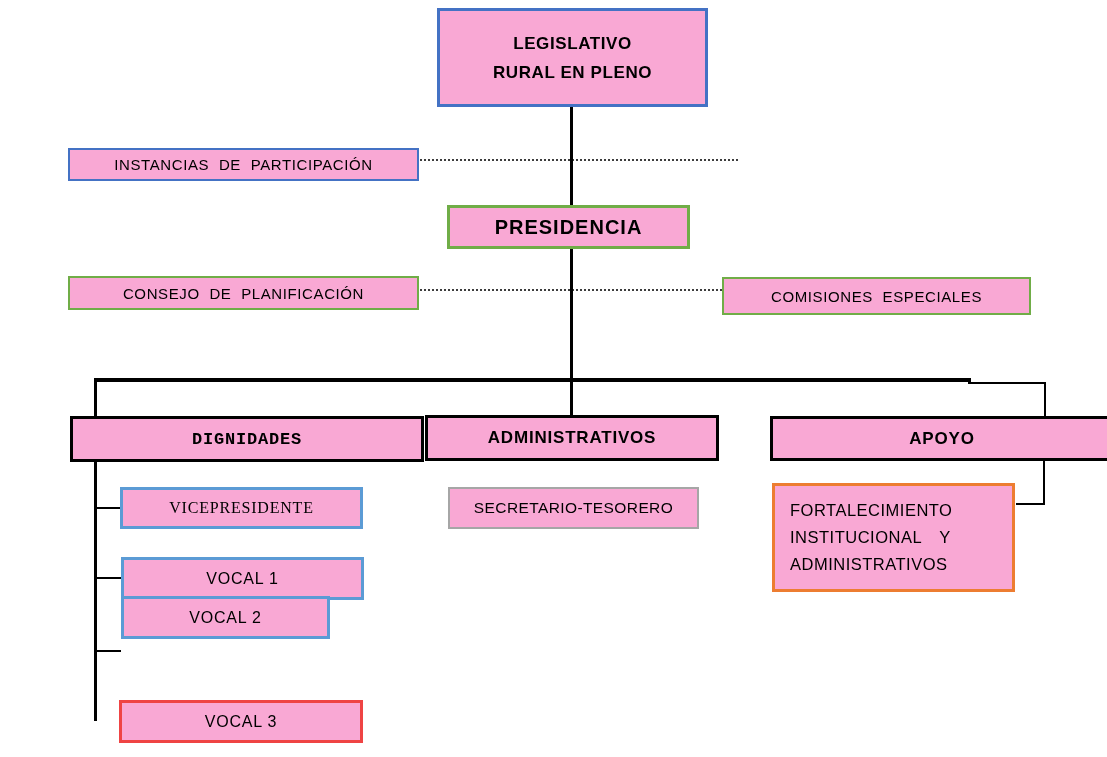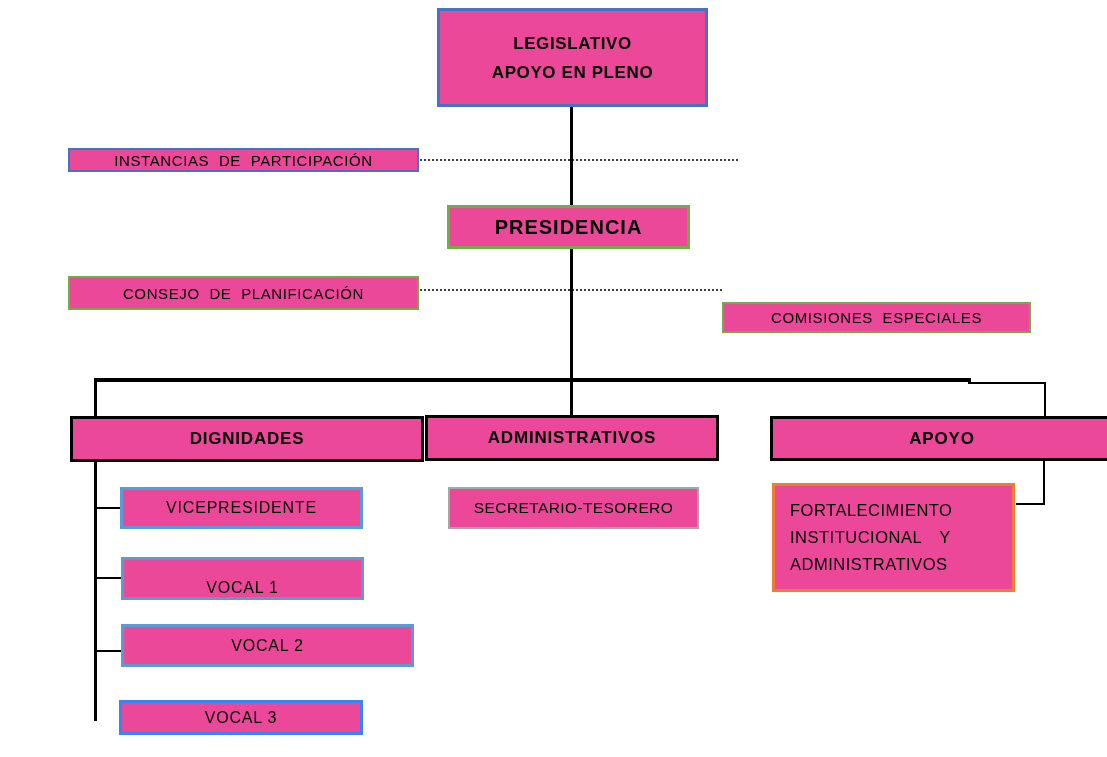--- a/index.html
+++ b/index.html
@@ -6,67 +6,67 @@
   #canvas{
     position:relative;
     width:1107px;height:757px;
     background:#ffffff;
     font-family:"Liberation Sans", sans-serif;
     color:#000;
     overflow:hidden;
   }
   .box{
     position:absolute;
-    background:#ec4899;
+    background:#f9a8d4;
     display:flex;
     align-items:center;
     justify-content:center;
     text-align:center;
     box-sizing:border-box;
     z-index:3;
   }
   .line{position:absolute;background:#000;z-index:2;}
   .dotted{position:absolute;border-top:2px dotted #3d3d3d;z-index:1;}
 
   
   #legislativo{left:437px;top:8px;width:271px;height:99px;border:3px solid #4472C4;
     flex-direction:column;font-weight:bold;font-size:17px;line-height:29px;letter-spacing:.6px;}
 
   
-  #instancias{left:68px;top:148px;width:351px;height:24px;border:2px solid #4472C4;
+  #instancias{left:68px;top:148px;width:351px;height:33px;border:2px solid #4472C4;
     font-size:15px;letter-spacing:.6px;word-spacing:5px;}
   #comisiones-permanentes{left:738px;top:150px;width:307px;height:30px;border:2px solid #4472C4;
     font-size:15px;letter-spacing:.6px;word-spacing:5px;}
 
   
   #presidencia{left:447px;top:205px;width:243px;height:44px;border:3px solid #70AD47;
     font-weight:bold;font-size:20px;letter-spacing:1px;}
 
   
   #consejo{left:68px;top:276px;width:351px;height:34px;border:2px solid #70AD47;
     font-size:15px;letter-spacing:.6px;word-spacing:5px;}
-  #comisiones-especiales{left:722px;top:277px;width:309px;height:31px;border:2px solid #70AD47;
-    font-size:15px;letter-spacing:.6px;word-spacing:5px;margin-top:25px;}
+  #comisiones-especiales{left:722px;top:277px;width:309px;height:38px;border:2px solid #70AD47;
+    font-size:15px;letter-spacing:.6px;word-spacing:5px;}
 
   
   #dignidades{left:70px;top:416px;width:354px;height:46px;border:3px solid #000;
-    font-weight:bold;font-size:17px;letter-spacing:.8px;}
+    font-weight:bold;font-size:17px;letter-spacing:.8px;font-family:Liberation Mono, monospace;}
   #administrativos{left:425px;top:415px;width:294px;height:46px;border:3px solid #000;
     font-weight:bold;font-size:17px;letter-spacing:.8px;}
   #apoyo{left:770px;top:416px;width:344px;height:45px;border:3px solid #000;
     font-weight:bold;font-size:17px;letter-spacing:.8px;}
 
   
   #vicepresidente{left:120px;top:487px;width:243px;height:42px;border:3px solid #5B9BD5;
+    font-size:16px;letter-spacing:.8px;font-family:Liberation Serif, serif;}
+  #vocal1{left:121px;top:557px;width:243px;height:43px;border:3px solid #5B9BD5;
     font-size:16px;letter-spacing:.8px;}
-  #vocal1{left:121px;top:557px;width:243px;height:43px;border:3px solid #5B9BD5;
-    font-size:16px;letter-spacing:.8px;align-items:flex-end;}
-  #vocal2{left:121px;top:624px;width:293px;height:43px;border:3px solid #5B9BD5;
+  #vocal2{left:121px;top:596px;width:209px;height:43px;border:3px solid #5B9BD5;
     font-size:16px;letter-spacing:.8px;}
-  #vocal3{left:119px;top:700px;width:244px;height:35px;border:3px solid #3b82f6;
+  #vocal3{left:119px;top:700px;width:244px;height:43px;border:3px solid #ef4444;
     font-size:16px;letter-spacing:.8px;justify-content:center;}
   #secretario{left:448px;top:487px;width:251px;height:42px;border:2px solid #A6A6A6;
     font-size:15.5px;letter-spacing:.4px;}
   #fortalecimiento{left:772px;top:483px;width:243px;height:109px;border:3px solid #ED7D31;
     font-size:16.5px;line-height:27px;letter-spacing:.5px;
     flex-direction:column;align-items:flex-start;justify-content:center;
     text-align:left;padding-left:15px;}
   #fortalecimiento .wide-y{word-spacing:13px;}
 
   
@@ -100,21 +100,21 @@
   <div class="line" id="drop-right"></div>
   <div class="line" id="trunk"></div>
   <div class="line" id="tick-vicepresidente"></div>
   <div class="line" id="tick-vocal1"></div>
   <div class="line" id="tick-vocal2"></div>
   <div class="line" id="apoyo-drop"></div>
   <div class="line" id="apoyo-elbow"></div>
 
   <div class="box" id="legislativo">
     <span>LEGISLATIVO</span>
-    <span>APOYO EN PLENO</span>
+    <span>RURAL EN PLENO</span>
   </div>
 
   <div class="box" id="instancias">
     <span>INSTANCIAS DE PARTICIPACIÓN</span>
   </div>
 
 
   <div class="box" id="presidencia">
     <span>PRESIDENCIA</span>
   </div>

